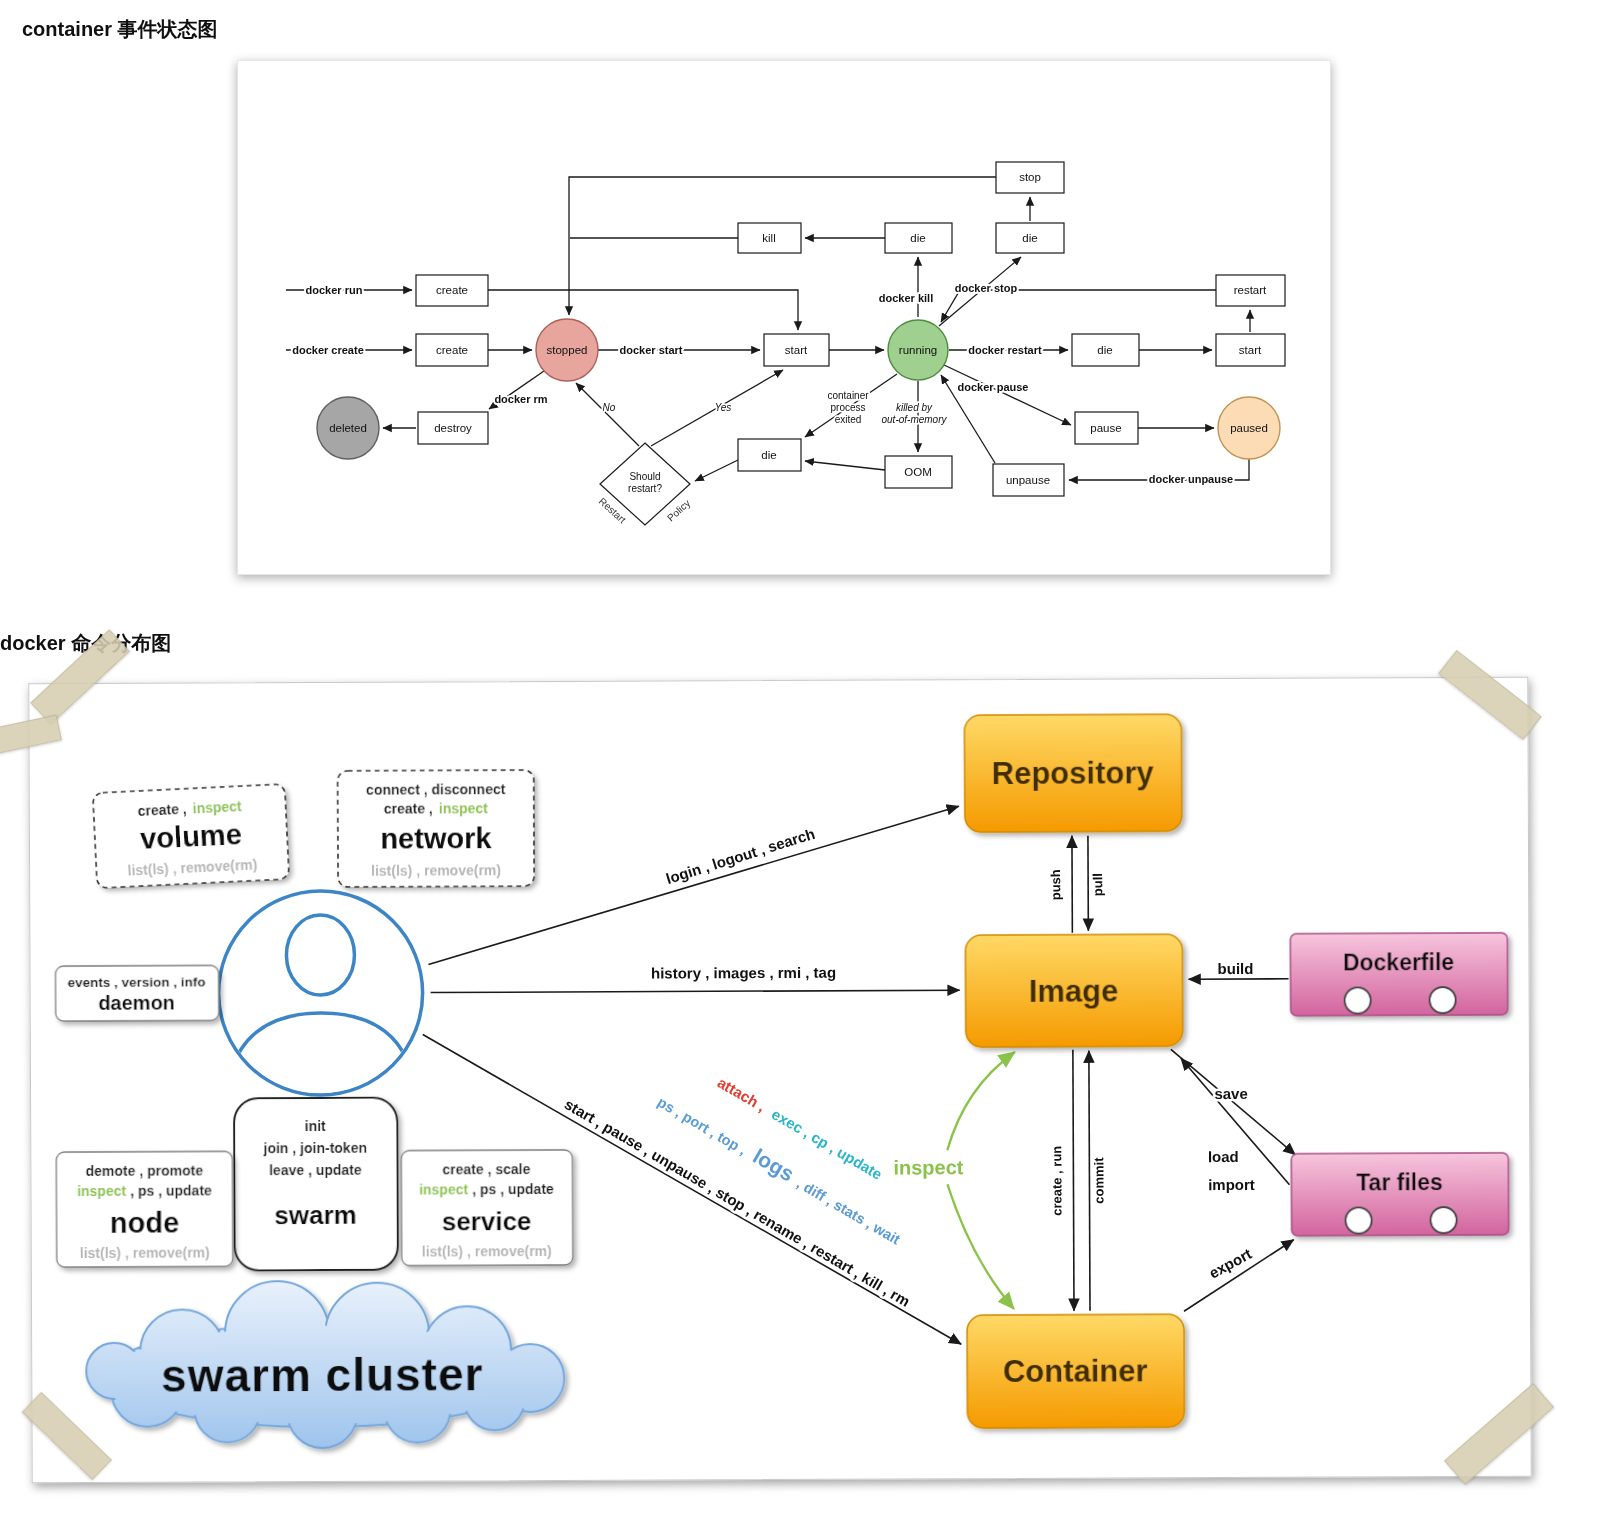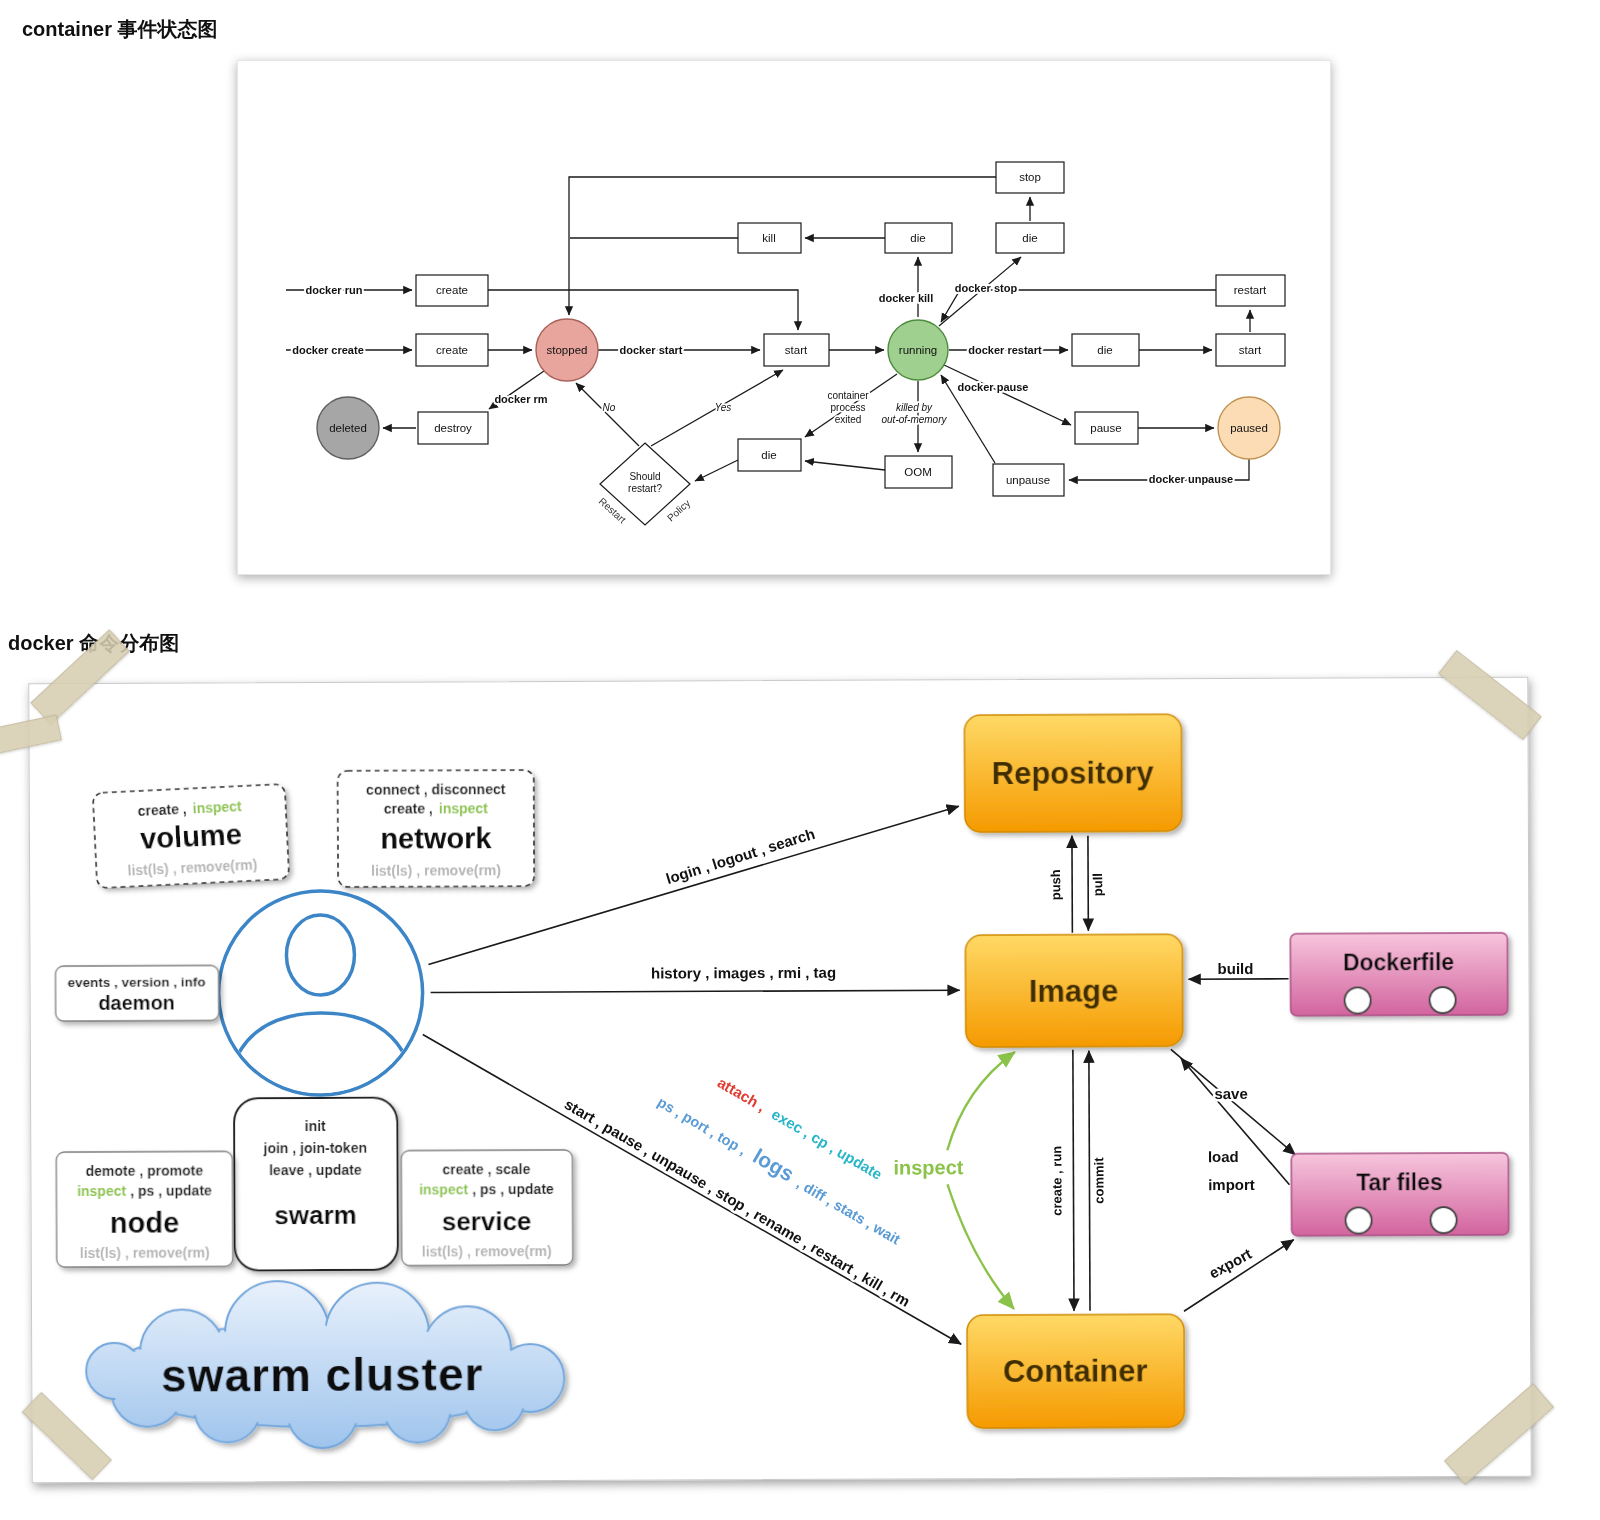--- a/index.html
+++ b/index.html
@@ -1,20 +1,20 @@
 <!DOCTYPE html>
 <html><head>
 <meta charset="utf-8">
 <style>
   * { margin:0; padding:0; box-sizing:border-box; }
   html,body { background:#fff; }
   body { width:1600px; height:1520px; position:relative; font-family:"Liberation Sans",sans-serif; overflow:hidden; }
   .section-title { position:absolute; font-size:20px; font-weight:bold; color:#101010; }
   #title1 { left:22px; top:8px;margin-top:8px; }
-  #title2 { left:8px; top:630px; }
+  #title2 { left:0; top:630px; }
   .card1 { position:absolute; left:237px; top:60px; width:1094px; height:515px; background:#fff;
            border:1px solid #e6e6e6; box-shadow:0 3px 10px rgba(0,0,0,.32); }
   .card2 { position:absolute; left:30px; top:680px; width:1500px; height:800px; background:#fff;
            border:1px solid #c9c9c9; box-shadow:2px 4px 10px rgba(0,0,0,.35); transform:rotate(-.25deg); }
   .tape { position:absolute; background:rgba(214,206,177,.88); border:1px solid rgba(150,140,110,.25);
           box-shadow:0 1px 3px rgba(0,0,0,.18); z-index:5; }
   #tape-tl { left:26px;  top:662px;  width:108px; height:30px; transform:rotate(-43deg); }
   #tape-l  { left:-14px; top:722px;  width:74px;  height:26px; transform:rotate(-12deg); }
   #tape-tr { left:1436px;top:680px;  width:108px; height:30px; transform:rotate(38deg); }
   #tape-bl { left:18px;  top:1422px; width:98px;  height:28px; transform:rotate(44deg); }

